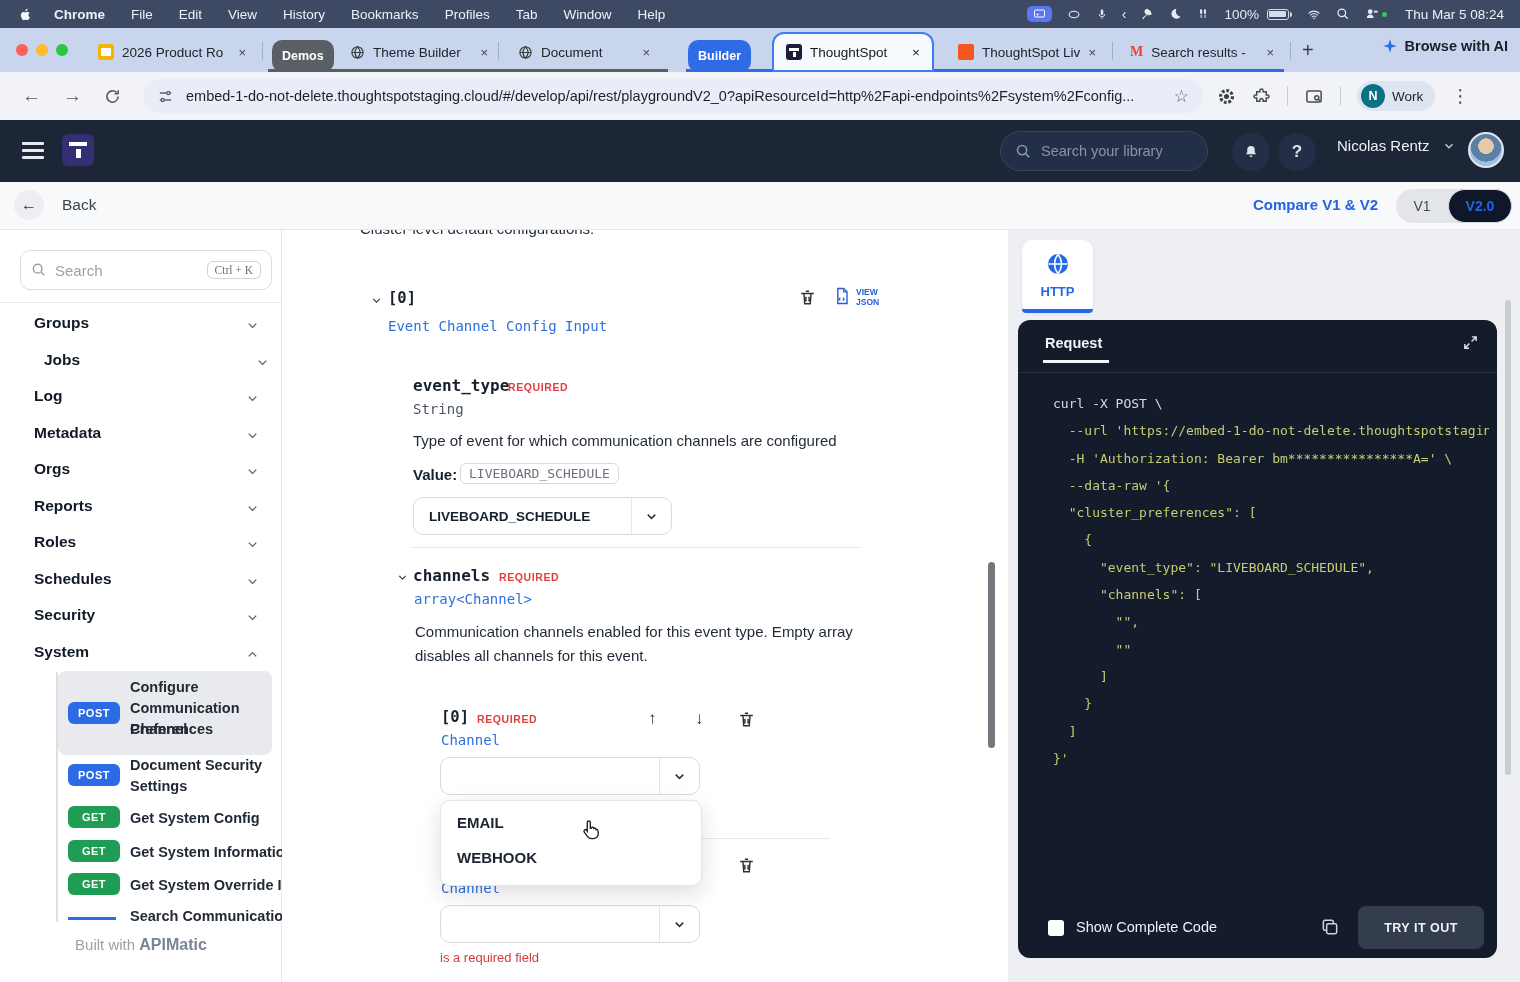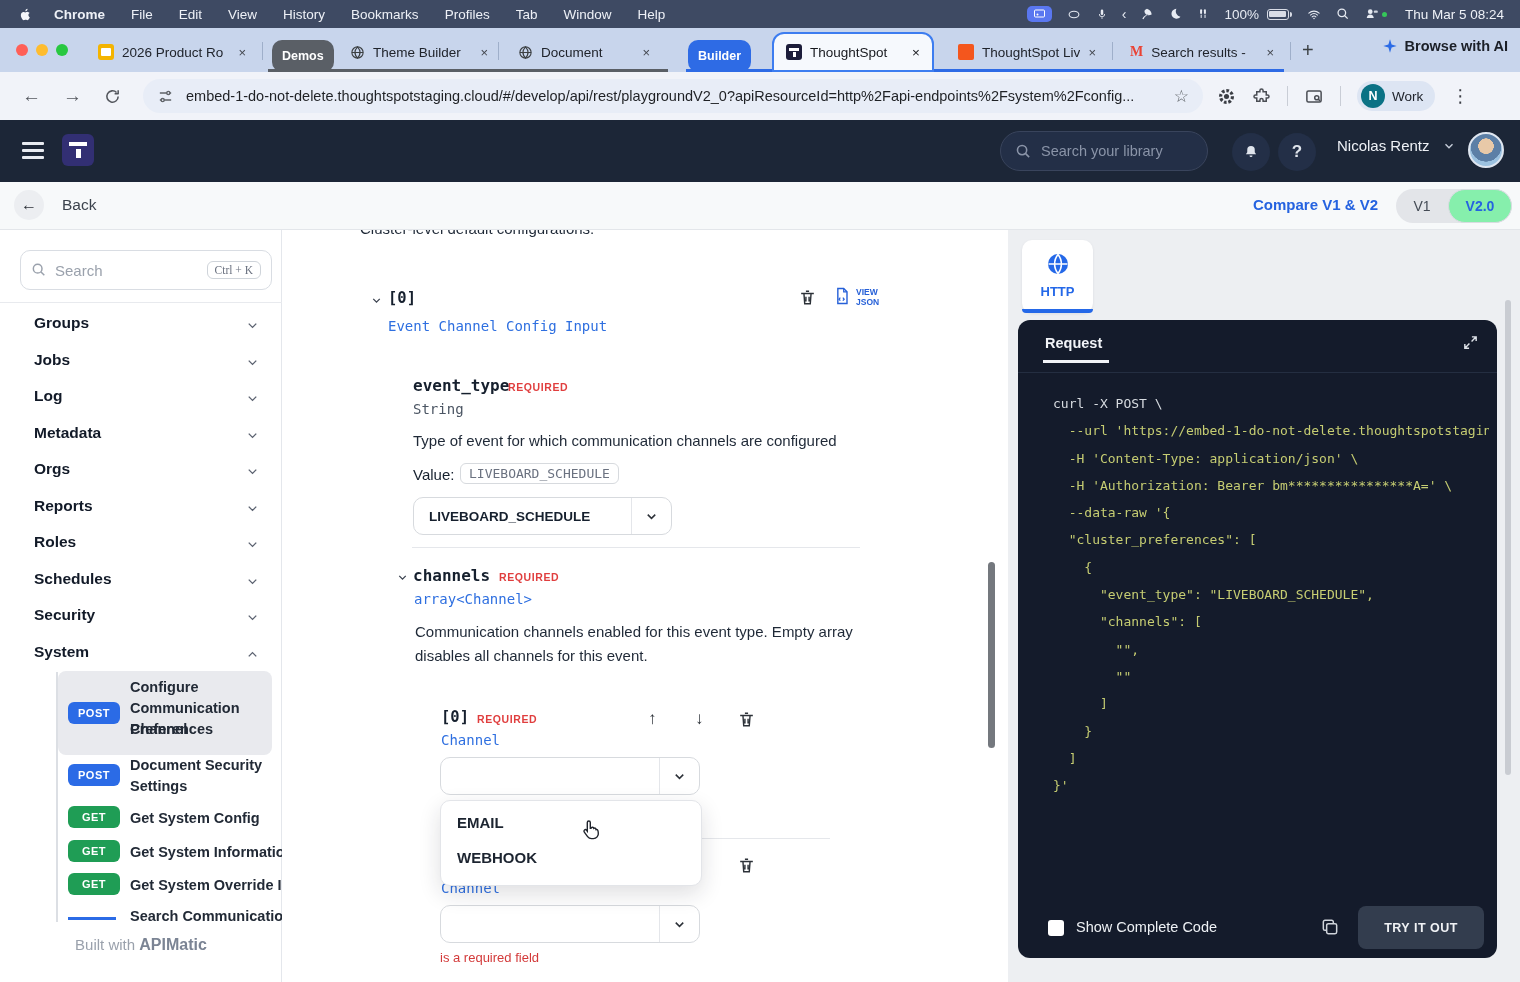--- a/index.html
+++ b/index.html
@@ -88,21 +88,21 @@
   
   .subheader { position:absolute; top:182px; left:0; width:1520px; height:48px; background:#f7f9fa;
     border-bottom:1px solid #e3e6ea; }
   .back-circle { position:absolute; left:14px; top:8px; width:30px; height:30px; border-radius:50%;
     background:#eceef1; display:flex; align-items:center; justify-content:center; font-size:16px; color:#2c3138; }
   .back-label { position:absolute; left:62px; top:14px; font-size:15.5px; color:#3c434d; }
   .compare-link { position:absolute; left:1253px; top:14px; font-size:15px; color:#2563e0; font-weight:bold; }
   .vtoggle { position:absolute; left:1396px; top:7px; width:116px; height:34px; background:#e3e5e9;
     border-radius:17px; display:flex; align-items:center; }
   .vtoggle .v1 { flex:1; text-align:center; font-size:14px; color:#444b55; }
-  .vtoggle .v2 { width:64px; height:34px; background:#86efac; border:1px solid #d8dce1; border-radius:17px;
+  .vtoggle .v2 { width:64px; height:34px; background:#0f172a; border:1px solid #d8dce1; border-radius:17px;
     display:flex; align-items:center; justify-content:center; font-size:14px; color:#2563e0; font-weight:bold; }
 
   
   .content { position:absolute; top:230px; left:0; width:1520px; height:752px; }
 
   
   .sidebar { position:absolute; left:0; top:0; width:282px; height:752px; background:#fff; border-right:1px solid #e4e7ec; }
   .sb-search { position:absolute; left:20px; top:20px; width:252px; height:40px; border:1px solid #d9dde3;
     border-radius:10px; display:flex; align-items:center; padding:0 10px; gap:8px; color:#9aa1ac; }
   .sb-search input { border:none; outline:none; font-size:15px; color:#4a515c; width:120px; background:transparent;
@@ -435,21 +435,21 @@
       <div class="sb-divider"></div>
 
       <div class="nav-item" style="top:80px;">
         <span class="lbl">Groups</span>
         <span class="chev">
             <svg viewBox="0 0 24 24" width="15" height="15" fill="none" stroke="currentColor" stroke-width="2.2">
               <path d="m6 9 6 6 6-6"></path>
             </svg>
           </span>
       </div>
-      <div class="nav-item" style="top:117px;">
+      <div class="nav-item" style="top:117px;margin-left:10px;">
         <span class="lbl">Jobs</span>
         <span class="chev">
             <svg viewBox="0 0 24 24" width="15" height="15" fill="none" stroke="currentColor" stroke-width="2.2">
               <path d="m6 9 6 6 6-6"></path>
             </svg>
           </span>
       </div>
       <div class="nav-item" style="top:153px;">
         <span class="lbl">Log</span>
         <span class="chev">
@@ -575,21 +575,21 @@
           <span>VIEW</span>
           <span>JSON</span>
         </span>
       </span>
       <span class="abs type-link" style="left:106px; top:88px;">Event Channel Config Input</span>
 
       <span class="abs field-name" style="left:131px; top:146px;">event_type</span>
       <span class="abs req" style="left:226px; top:151px;">REQUIRED</span>
       <span class="abs field-type" style="left:131px; top:171px;">String</span>
       <span class="abs desc" style="left:131px; top:199px;">Type of event for which communication channels are configured</span>
-      <span class="abs" style="left:131px; top:236px; font-size:15px; font-weight:normal; color:#16202e;">Value:</span>
+      <span class="abs" style="left:131px; top:236px; font-size:15px; font-weight:bold; color:#16202e;">Value:</span>
       <span class="abs value-chip" style="left:178px; top:233px;">LIVEBOARD_SCHEDULE</span>
       <div class="select" style="left:131px; top:267px; width:259px;">
         <span class="val">LIVEBOARD_SCHEDULE</span>
         <span class="chev-zone">
             <svg viewBox="0 0 24 24" width="15" height="15" fill="none" stroke="currentColor" stroke-width="2.4">
               <path d="m6 9 6 6 6-6"></path>
             </svg>
           </span>
       </div>
       <div class="hr" style="left:130px; top:317px; width:448px;"></div>
@@ -672,21 +672,20 @@
         <span class="req-hairline"></span>
         <span class="expand-ic">
           <svg viewBox="0 0 24 24" width="17" height="17" fill="none" stroke="currentColor" stroke-width="2">
               <path d="M14 4h6v6M10 20H4v-6M20 4l-6.5 6.5M4 20l6.5-6.5"></path>
             </svg>
         </span>
 
         <div class="code">
           <div class="ln ln-light">curl -X POST \</div>
           <div class="ln">  --url 'https://embed-1-do-not-delete.thoughtspotstaging.c</div>
-          <div class="ln">  -H 'Content-Type: application/json' \</div>
           <div class="ln">  -H 'Authorization: Bearer bm****************A=' \</div>
           <div class="ln">  --data-raw '{</div>
           <div class="ln">  "cluster_preferences": [</div>
           <div class="ln">    {</div>
           <div class="ln">      "event_type": "LIVEBOARD_SCHEDULE",</div>
           <div class="ln">      "channels": [</div>
           <div class="ln">        "",</div>
           <div class="ln">        ""</div>
           <div class="ln">      ]</div>
           <div class="ln">    }</div>

